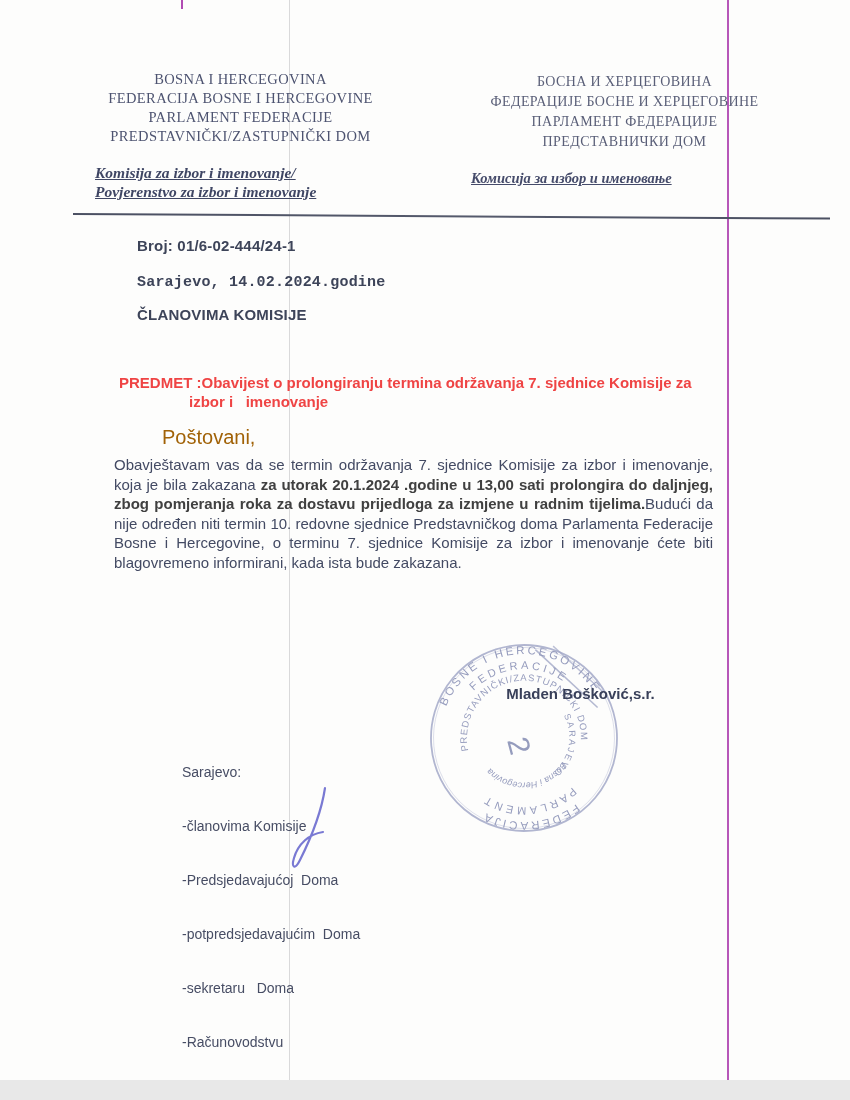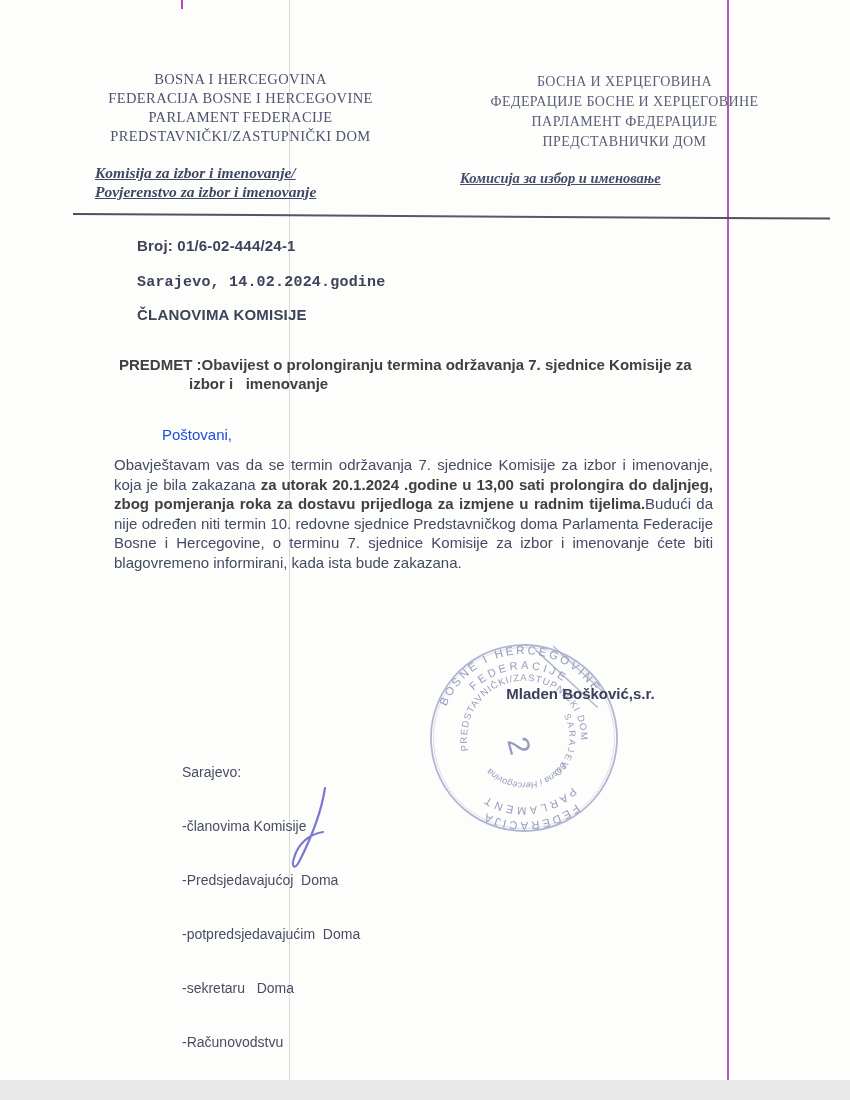--- a/index.html
+++ b/index.html
@@ -18,39 +18,39 @@
   .scan-line-magenta { position:absolute; left:727px; top:0; width:2px; height:1100px; background:#aa3aad; opacity:.85; }
   .scan-tick-magenta { position:absolute; left:181px; top:0; width:2px; height:9px; background:#b14cb3; }
 
   
   .hdr { position:absolute; text-align:center; font-family:"Liberation Serif", serif; letter-spacing:.4px; }
   .hdr-left  { left:88px;  top:70px; width:305px; color:#4d5370; font-size:14.5px; line-height:19px; }
   .hdr-right { left:452px; top:72px; width:345px; color:#5a5f78; font-size:14px;   line-height:20px; }
   .hdr-sub { position:absolute; text-align:left; font-family:"Liberation Serif", serif;
              font-style:italic; font-weight:bold;text-decoration:underline; }
   .hdr-sub-left  { left:95px;  top:163px; width:290px; color:#3f4664; font-size:15.5px; line-height:19px; }
-  .hdr-sub-right { left:460px; top:170px; width:270px; color:#454b6a; font-size:14.5px; }
+  .hdr-sub-right { left:471px; top:170px; width:270px; color:#454b6a; font-size:14.5px; }
 
   .rule { position:absolute; left:73px; top:213px; width:757px; height:2.4px;
           background:linear-gradient(90deg,#4b5062 0%,#555a6c 55%,#4b5062 100%);
           transform:rotate(0.35deg); transform-origin:left center; }
 
   
   .meta { position:absolute; left:137px; font-weight:bold; font-size:15px; color:#3d4459; letter-spacing:.2px; }
   .meta-number    { top:237px; }
   .meta-placedate { top:274px;font-family:Liberation Mono, monospace; }
   .meta-recipient { top:306px; }
 
   
-  .subject { position:absolute; left:119px; top:355px; width:625px;
-             font-weight:bold; font-size:15px; line-height:19px; color:#404040; white-space:pre-wrap; }
+  .subject { position:absolute; left:119px; top:373px; width:625px;
+             font-weight:bold; font-size:15px; line-height:19px; color:#ef4444; white-space:pre-wrap; }
   .subject .line2 { display:block; margin-left:70px; }
 
   
-  .salutation { position:absolute; left:162px; top:426px; font-size:15px; color:#1d4ed8; }
+  .salutation { position:absolute; left:162px; top:426px; font-size:20px; color:#a16207; }
   .body-par { position:absolute; left:114px; top:455px; width:599px;
               font-size:15px; line-height:19.6px; color:#434a63;
               text-align:justify; }
   .body-par b { color:#404040; }
 
   
   .stamp { position:absolute; left:415px; top:629px; width:218px; height:218px; opacity:.92; }
 
   
   .signer { position:absolute; left:478px; top:684px; width:205px; text-align:center;

